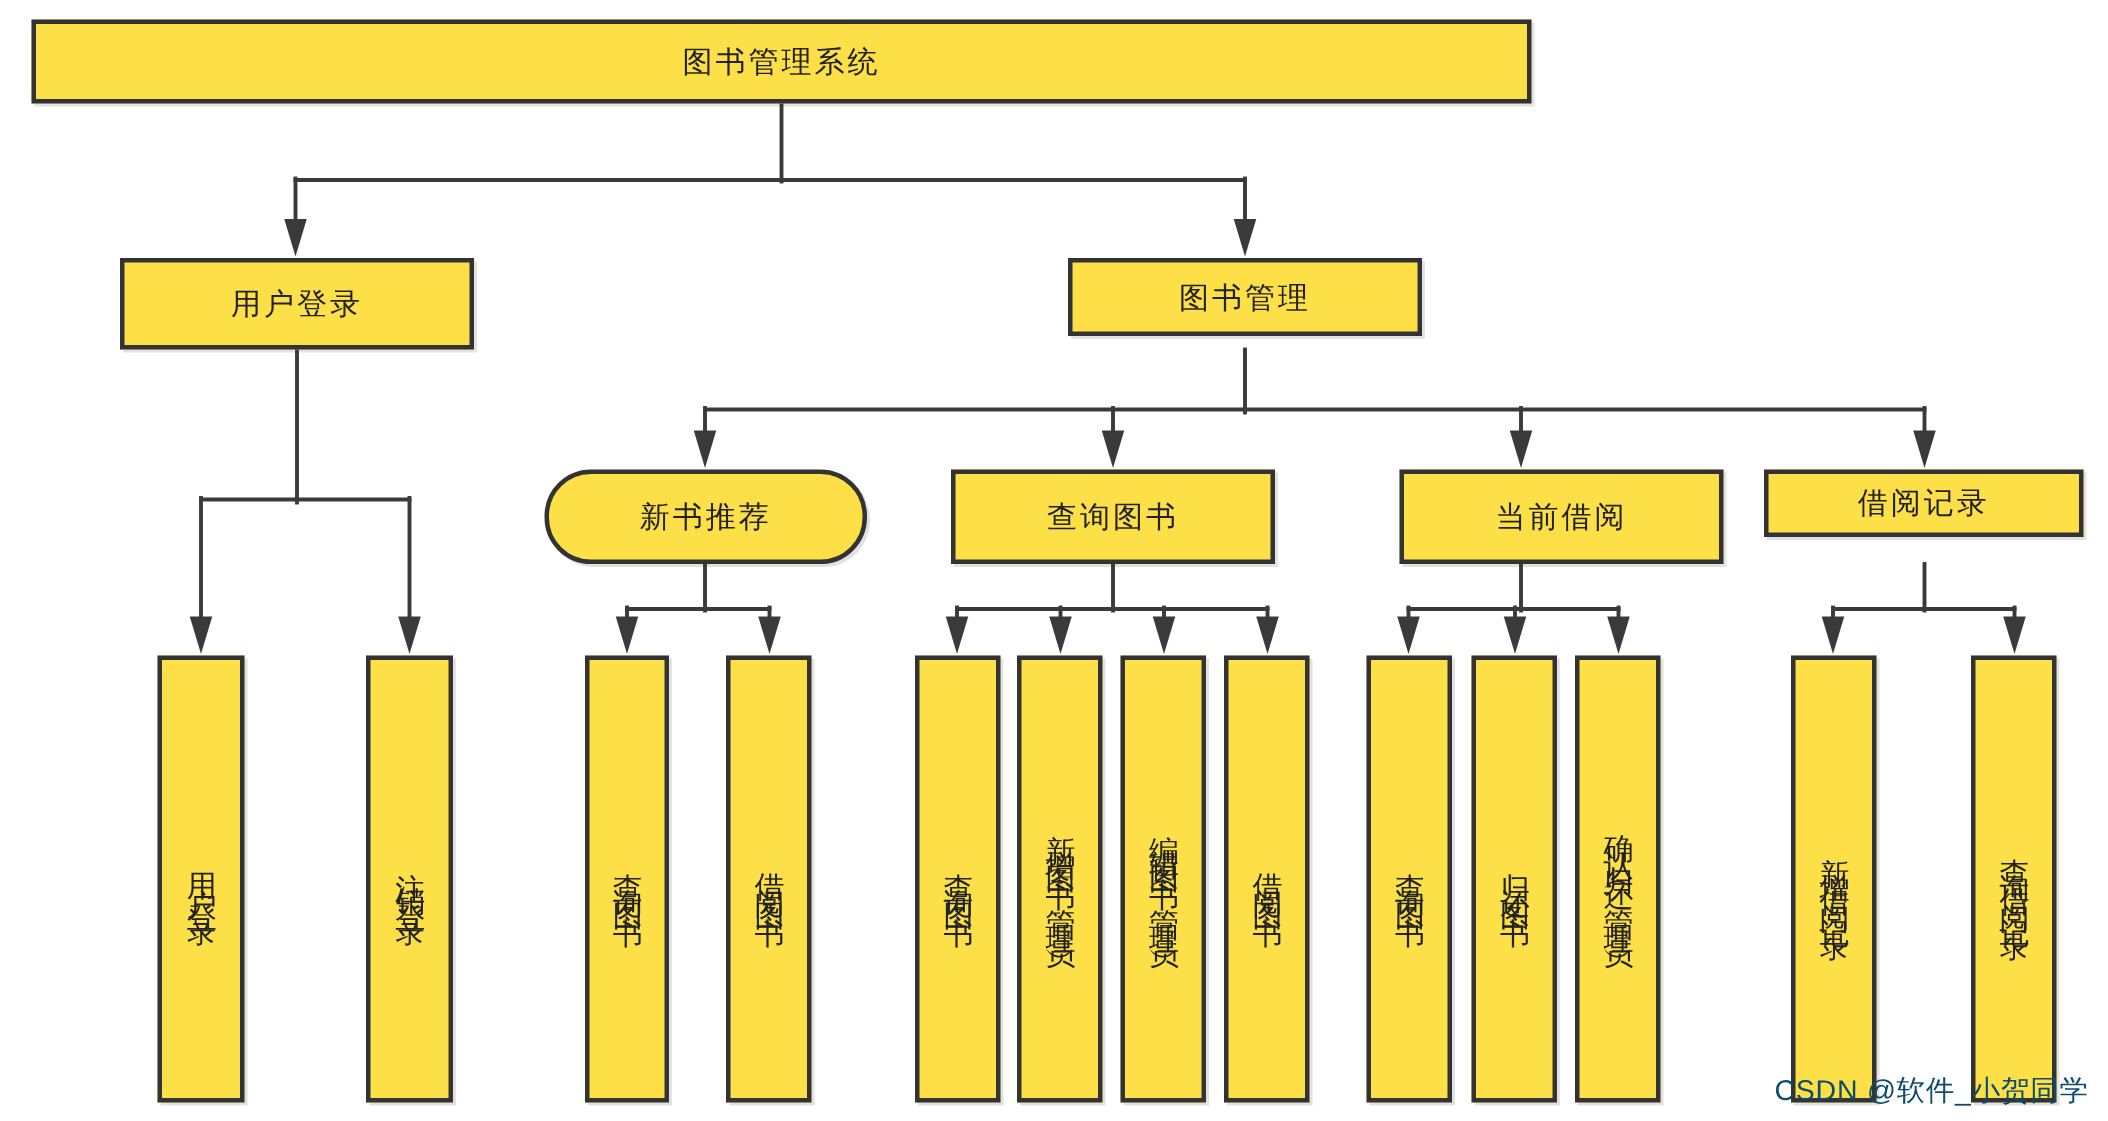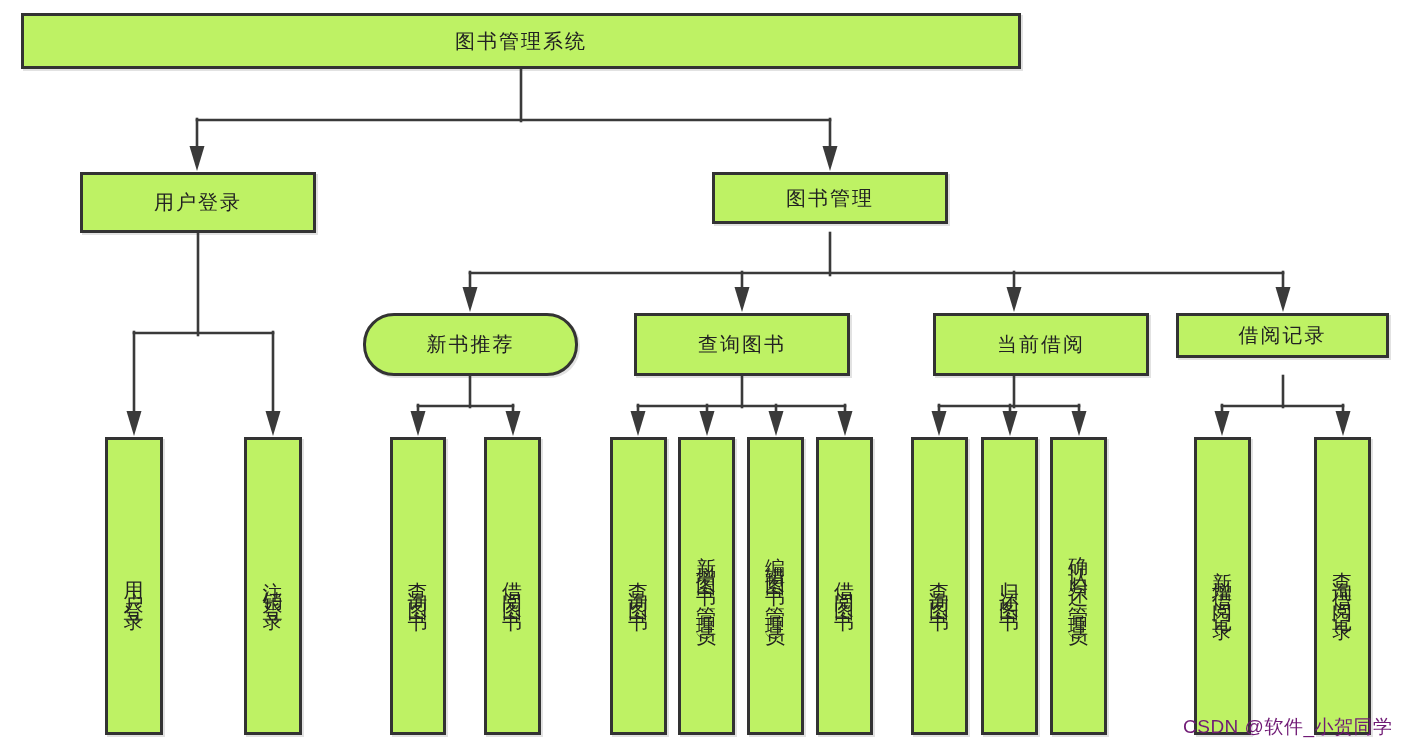--- a/index.html
+++ b/index.html
@@ -7,21 +7,21 @@
     position:relative;
     width:1405px;height:747px;
     background:#ffffff;
     font-family:"Liberation Sans","DejaVu Sans",sans-serif;
     overflow:hidden;
   }
   #connectors{position:absolute;left:0;top:0;z-index:0;}
   .node{
     position:absolute;
     box-sizing:border-box;
-    background:#bef264;
+    background:#fde047;
     border:3px solid #333333;
     box-shadow:2px 2px 0 rgba(60,60,60,.15);
     display:flex;align-items:center;justify-content:center;
     color:#222222;
     z-index:1;
   }
   .node.h{
     font-size:20px;
     letter-spacing:2px;
     white-space:nowrap;
@@ -31,21 +31,21 @@
     text-orientation:mixed;
     font-size:20px;
     letter-spacing:10px;
     line-height:1;
   }
   .watermark{
     position:absolute;
     left:1183px;top:714px;
     z-index:2;
     font-size:19px;
-    color:#701a75;
+    color:#0c4a6e;
     white-space:nowrap;
     letter-spacing:0.5px;
   }
   
   #n-root{left:21px;top:13px;width:1000px;height:56px;}
   #n-user-login{left:80px;top:172px;width:236px;height:61px;}
   #n-book-mgmt{left:712px;top:172px;width:236px;height:52px;}
   #n-new-book{left:363px;top:313px;width:215px;height:63px;border-radius:31px;}
   #n-book-borrow{left:634px;top:313px;width:216px;height:63px;}
   #n-current-borrow{left:933px;top:313px;width:216px;height:63px;}

